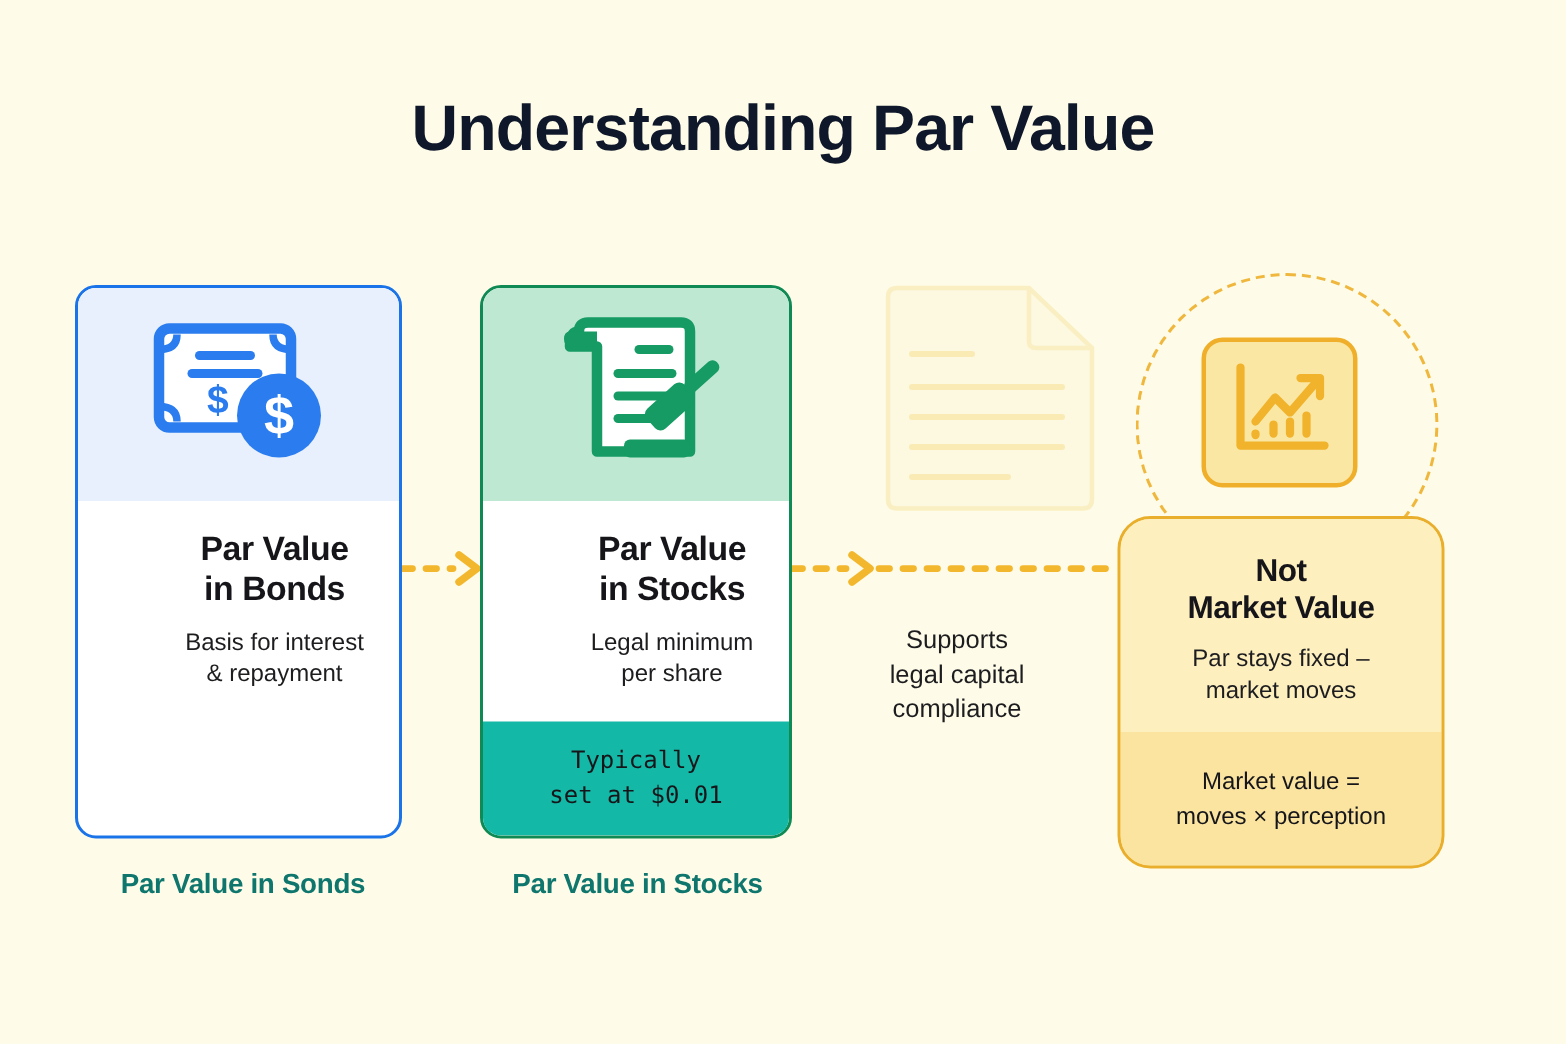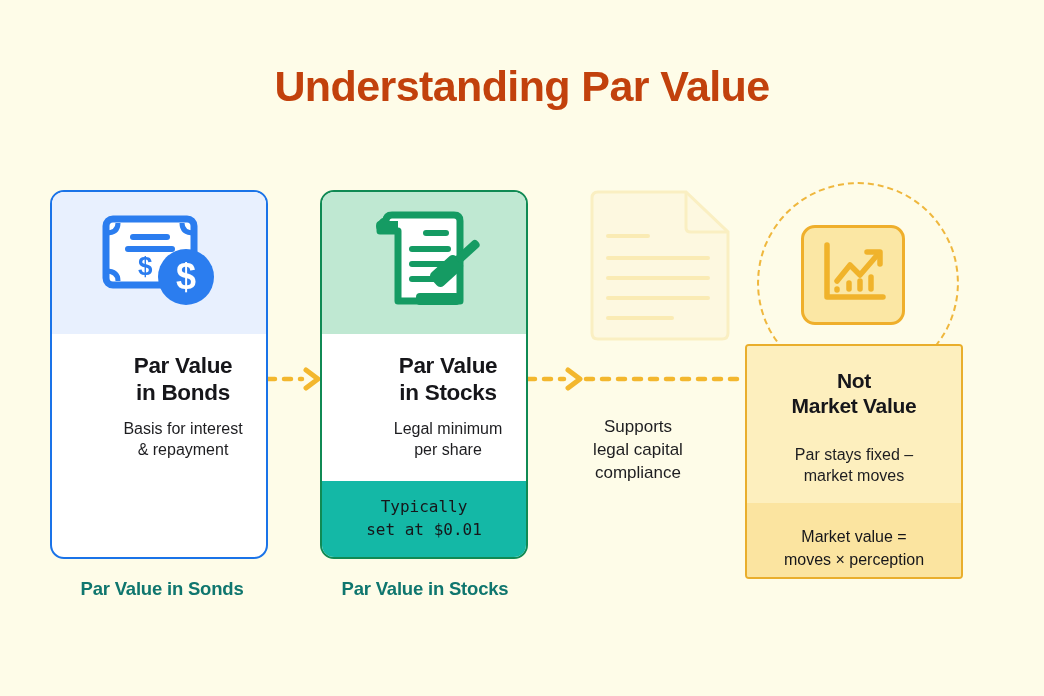--- a/index.html
+++ b/index.html
@@ -27,21 +27,21 @@
   
   .page-title {
     position: absolute;
     left: 0;
     top: 62px;
     width: 1044px;
     text-align: center;
     font-size: 43px;
     font-weight: 700;
     letter-spacing: -0.6px;
-    color: #c2410c;
+    color: #0f172a;
   }
 
   
   .watermark-doc {
     position: absolute;
     left: 586px;
     top: 188px;
     width: 148px;
     height: 155px;
   }
@@ -156,29 +156,29 @@
   }
 
   
   #card-market {
     left: 745px;
     top: 344px;
     width: 218px;
     height: 235px;
     background: #FBE9A8;
     border: 2.5px solid #E9AE2C;
-    border-radius: 4px;
+    border-radius: 22px;
   }
   #card-market .card-top {
     background: #FDEFBE;
     padding: 22px 12px 16px;
     text-align: center;
   }
   #card-market .card-heading { font-size: 21px; }
-  #card-market .card-sub { margin-top: 27px; font-size: 16px; }
+  #card-market .card-sub { margin-top: 12px; font-size: 16px; }
   #card-market .card-footer {
     background: #FBE4A0;
     font-family: "Liberation Sans", sans-serif;
     font-size: 16px;
     padding: 22px 6px 18px;
     flex: 1;
   }
 
   
   .icon-tile {

